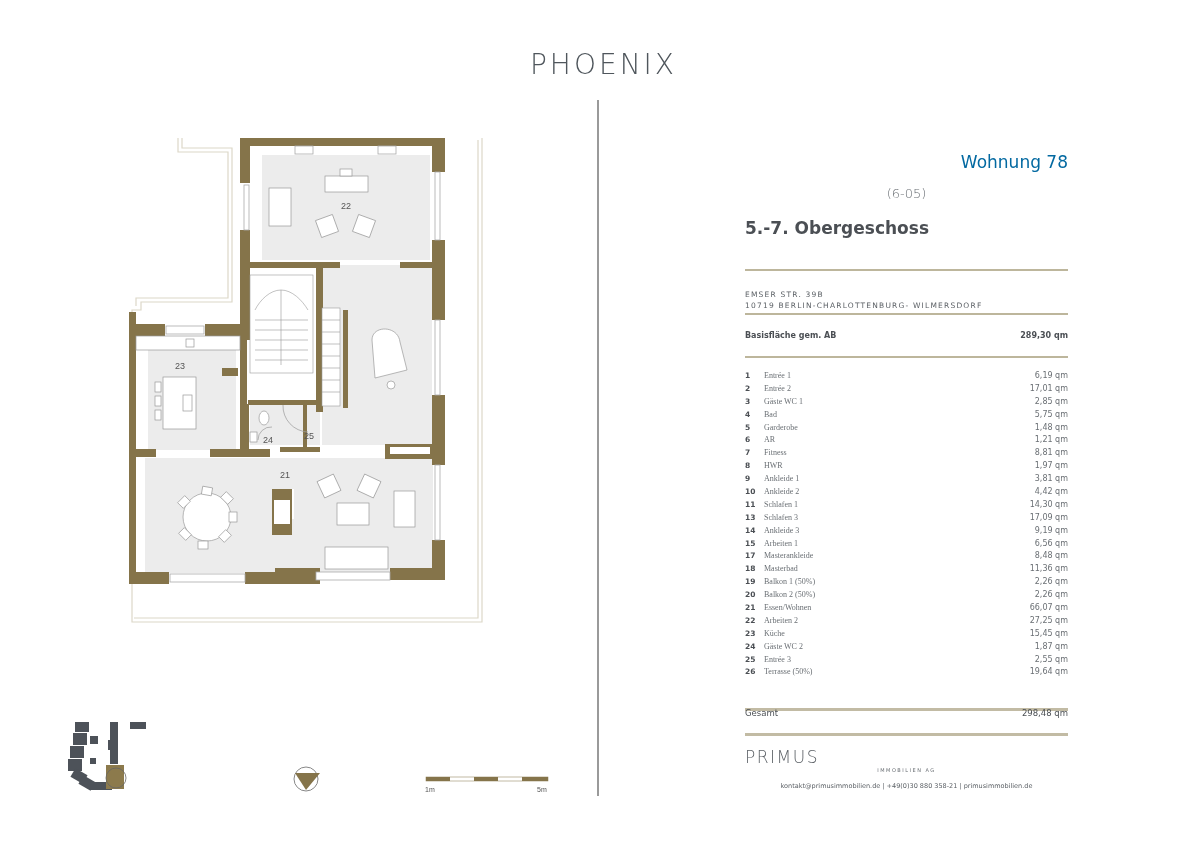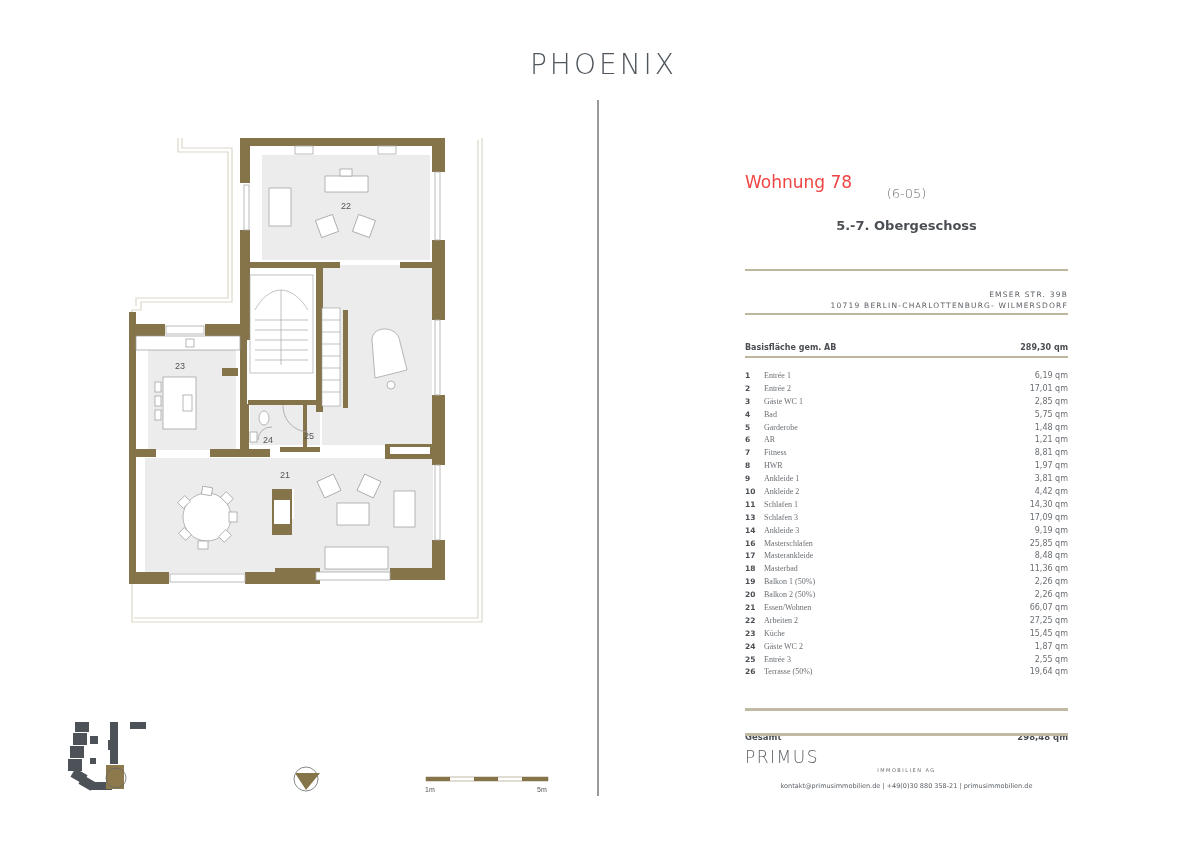--- a/index.html
+++ b/index.html
@@ -12,35 +12,35 @@
     letter-spacing: 3px; color: #4f565c; padding-left: 17px;
   }
   .divider-v { position: absolute; left: 597px; top: 100px; width: 1.5px; height: 696px; background: #9a9a9a; }
 
   
   .plan { position: absolute; left: 0; top: 0; width: 600px; height: 848px; }
   .room-num { font-family: "Liberation Sans", sans-serif; font-size: 9px; fill: #555; }
 
   
   .panel { position: absolute; left: 745px; width: 323px; }
-  .title { top: 152px; text-align: left; font-size: 17px; color: #ef4444; margin-top: 20px; }
+  .title { top: 152px; text-align: right; font-size: 17px; color: #0369a1; }
   .subtitle { top: 186px; text-align: center; font-size: 13px; font-weight: 300; color: #6a6f74; }
-  .floor { top: 218px; text-align: center; font-size: 13px; font-weight: bold; color: #4b4f54; }
+  .floor { top: 218px; text-align: left; font-size: 17px; font-weight: bold; color: #4b4f54; }
   .rule { position: absolute; left: 745px; width: 323px; height: 1.5px; background: #bdb69c; }
   .rule.thick { height: 3px; background: #c2bba4; }
-  .address { top: 289px; text-align: right; font-size: 7.5px; letter-spacing: 1.2px; color: #5c6166; line-height: 11px; }
-  .basis { top: 331px; display: flex; justify-content: space-between; font-size: 8px; font-weight: bold; color: #4b4f54; margin-top: 12px; }
+  .address { top: 289px; text-align: left; font-size: 7.5px; letter-spacing: 1.2px; color: #5c6166; line-height: 11px; }
+  .basis { top: 331px; display: flex; justify-content: space-between; font-size: 8px; font-weight: bold; color: #4b4f54; }
 
   .rooms { top: 369px; font-size: 8px; color: #6a6f74; }
   .room-row { display: flex; height: 12.9px; align-items: center; }
   .room-row .n { width: 19px; font-weight: bold; color: #4b4f54; font-size: 7.5px; }
   .room-row .name { flex: 1; font-family: Liberation Serif, serif; }
   .room-row .area { text-align: right; }
 
-  .total { top: 732px; display: flex; justify-content: space-between; font-size: 8.5px; font-weight: bold; color: #4b4f54; }
+  .total { top: 708px; display: flex; justify-content: space-between; font-size: 8.5px; font-weight: normal; color: #4b4f54; }
 
   .primus { position: absolute; left: 745px; width: 323px; top: 747px; text-align: left; font-size: 17px; letter-spacing: 1.5px; color: #5c6166; font-weight: 300; }
   .primus-sub { position: absolute; left: 745px; width: 323px; top: 767px; text-align: center; font-size: 5px; letter-spacing: 1.5px; color: #6a6f74; }
   .contact { position: absolute; left: 745px; width: 323px; top: 782px; text-align: center; font-size: 6.5px; color: #5c6166; }
 
   .scale-label { position: absolute; font-size: 7px; color: #555; font-family: "Liberation Sans", sans-serif; }
 </style>
 </head>
 <body>
 
@@ -287,23 +287,23 @@
       <span class="n">13</span>
       <span class="name">Schlafen 3</span>
       <span class="area">17,09 qm</span>
     </div>
     <div class="room-row">
       <span class="n">14</span>
       <span class="name">Ankleide 3</span>
       <span class="area">9,19 qm</span>
     </div>
     <div class="room-row">
-      <span class="n">16</span>
-      <span class="name">Masterschlafen</span>
-      <span class="area">25,85 qm</span>
+      <span class="n">15</span>
+      <span class="name">Arbeiten 1</span>
+      <span class="area">6,56 qm</span>
     </div>
     <div class="room-row">
       <span class="n">17</span>
       <span class="name">Masterankleide</span>
       <span class="area">8,48 qm</span>
     </div>
     <div class="room-row">
       <span class="n">18</span>
       <span class="name">Masterbad</span>
       <span class="area">11,36 qm</span>

